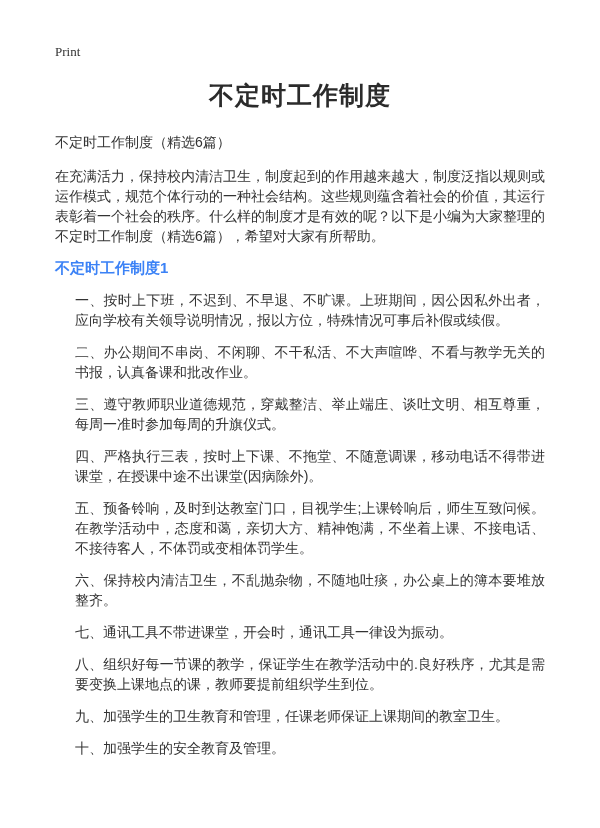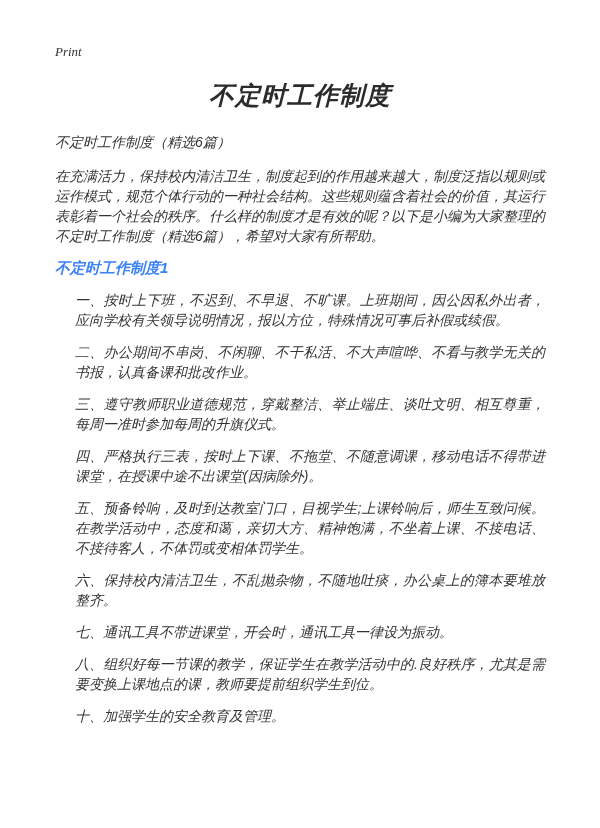--- a/index.html
+++ b/index.html
@@ -10,21 +10,20 @@
   .page {
     position: relative;
     width: 600px;
     height: 828px;
     background: #ffffff;
     overflow: hidden;
     box-sizing: border-box;
     padding: 42px 55px 0 55px;
     font-family: "Liberation Sans", sans-serif;
     color: #333333;
-    font-style: italic;
   }
   .print-label {
     font-family: "Liberation Serif", serif;
     font-size: 13px;
     color: #333333;
     margin: 0 0 20px 0;
     display: inline-block;
     cursor: pointer;
   }
   .doc-title {
@@ -77,16 +76,17 @@
 
   <div class="items">
     <p class="body-para">一、按时上下班，不迟到、不早退、不旷课。上班期间，因公因私外出者，应向学校有关领导说明情况，报以方位，特殊情况可事后补假或续假。</p>
     <p class="body-para">二、办公期间不串岗、不闲聊、不干私活、不大声喧哗、不看与教学无关的书报，认真备课和批改作业。</p>
     <p class="body-para">三、遵守教师职业道德规范，穿戴整洁、举止端庄、谈吐文明、相互尊重，每周一准时参加每周的升旗仪式。</p>
     <p class="body-para">四、严格执行三表，按时上下课、不拖堂、不随意调课，移动电话不得带进课堂，在授课中途不出课堂(因病除外)。</p>
     <p class="body-para">五、预备铃响，及时到达教室门口，目视学生;上课铃响后，师生互致问候。在教学活动中，态度和蔼，亲切大方、精神饱满，不坐着上课、不接电话、不接待客人，不体罚或变相体罚学生。</p>
     <p class="body-para">六、保持校内清洁卫生，不乱抛杂物，不随地吐痰，办公桌上的簿本要堆放整齐。</p>
     <p class="body-para">七、通讯工具不带进课堂，开会时，通讯工具一律设为振动。</p>
     <p class="body-para">八、组织好每一节课的教学，保证学生在教学活动中的.良好秩序，尤其是需要变换上课地点的课，教师要提前组织学生到位。</p>
+    <p class="body-para">九、加强学生的卫生教育和管理，任课老师保证上课期间的教室卫生。</p>
     <p class="body-para">十、加强学生的安全教育及管理。</p>
   </div>
 
 </div>
 
 </body></html>

